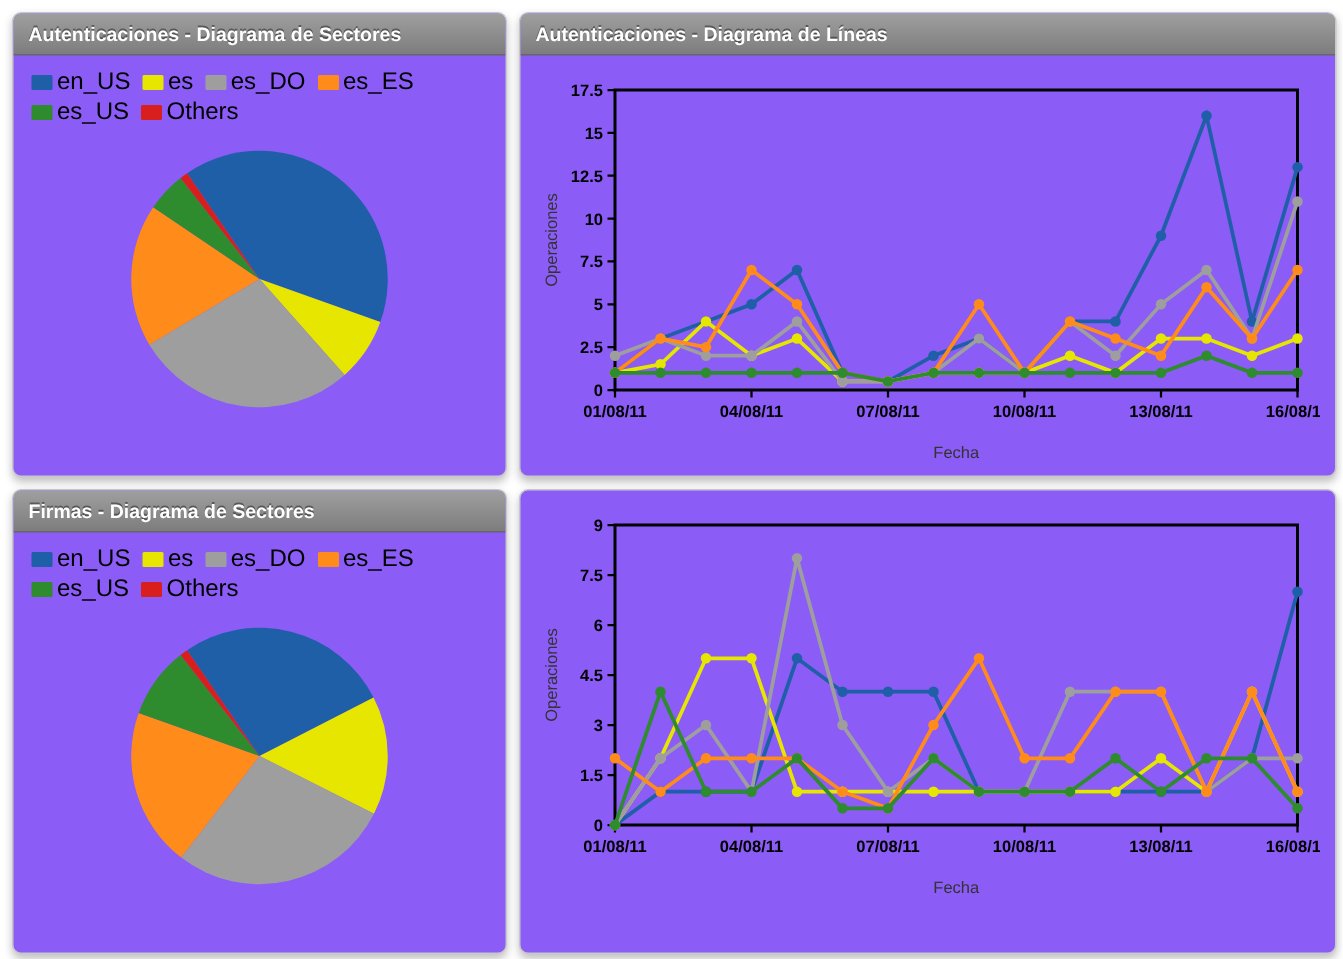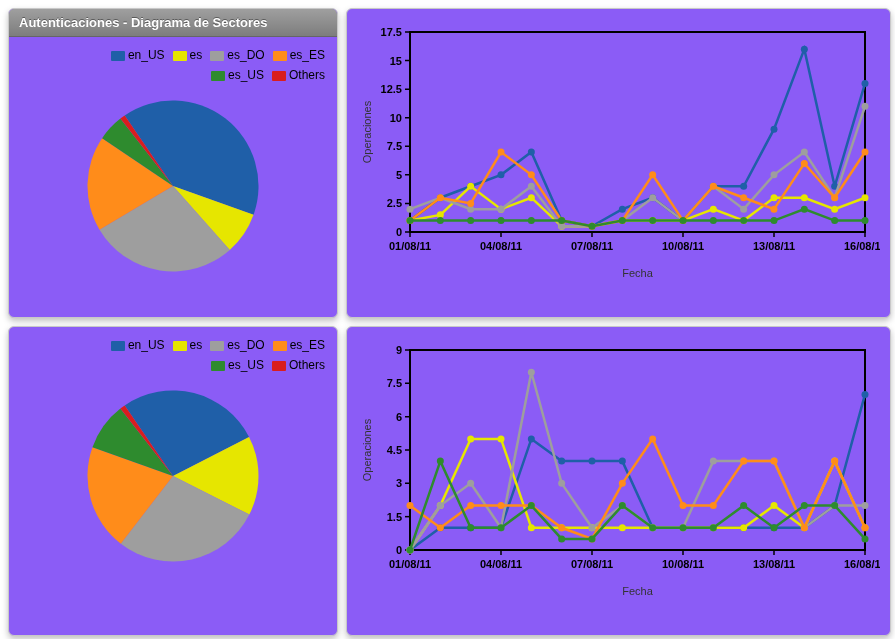--- a/index.html
+++ b/index.html
@@ -34,22 +34,22 @@
     text-shadow: 0 -1px 0 rgba(0,0,0,0.4);
     border-bottom: 1px solid #666;
   }
   .panel-body {
     flex: 1;
     position: relative;
     padding: 8px;
     box-sizing: border-box;
   }
   .legend {
-    text-align: right;
-    font-size: 12px;
+    text-align: left;
+    font-size: 16px;
     line-height: 20px;
     margin-bottom: 6px;
   }
   .legend span.item {
     display: inline-block;
     margin: 0 4px;
     white-space: nowrap;
   }
   .legend span.swatch {
     display: inline-block;
@@ -91,20 +91,21 @@
             <path d="M 100 100 L 159.72688722107773 167.3253217064773 A 90 90 0 0 1 22.675492192921055 146.05345255670835 Z" fill="#9e9e9e" stroke="#fff" stroke-width="0"></path>
             <path d="M 100 100 L 22.675492192921055 146.05345255670835 A 90 90 0 0 1 25.406416112513895 49.64329992125603 Z" fill="#ff8c1a" stroke="#fff" stroke-width="0"></path>
             <path d="M 100 100 L 25.406416112513895 49.64329992125603 A 90 90 0 0 1 44.61836207497131 29.057247158423408 Z" fill="#2e8b2e" stroke="#fff" stroke-width="0"></path>
             <path d="M 100 100 L 44.61836207497131 29.057247158423408 A 90 90 0 0 1 49.18217739444677 25.71979465812899 Z" fill="#d91e1e" stroke="#fff" stroke-width="0"></path>
           </svg>
       </div>
     </div>
   </div>
 
   <div class="panel">
+    <div class="panel-header">Autenticaciones - Diagrama de Líneas</div>
     <div class="panel-body">
       <svg id="line-auth" width="525" height="270" viewBox="0 0 525 270">
           <rect x="55" y="15" width="455" height="200" fill="none" stroke="#000" stroke-width="2"></rect>
           <line x1="50" x2="55" y1="215" y2="215" stroke="#000" stroke-width="1.5"></line>
           <text x="47" y="219" text-anchor="end" class="tick-label">0</text>
           <line x1="50" x2="55" y1="186.42857142857144" y2="186.42857142857144" stroke="#000" stroke-width="1.5"></line>
           <text x="47" y="190.42857142857144" text-anchor="end" class="tick-label">2.5</text>
           <line x1="50" x2="55" y1="157.85714285714286" y2="157.85714285714286" stroke="#000" stroke-width="1.5"></line>
           <text x="47" y="161.85714285714286" text-anchor="end" class="tick-label">5</text>
           <line x1="50" x2="55" y1="129.28571428571428" y2="129.28571428571428" stroke="#000" stroke-width="1.5"></line>
@@ -214,20 +215,21 @@
           <circle cx="449.33333333333337" cy="192.14285714285714" r="3.5" fill="#2e8b2e"></circle>
           <circle cx="479.6666666666667" cy="203.57142857142858" r="3.5" fill="#2e8b2e"></circle>
           <circle cx="510" cy="203.57142857142858" r="3.5" fill="#2e8b2e"></circle>
           <text x="282.5" y="260" text-anchor="middle" class="axis-title">Fecha</text>
           <text x="16" y="115" text-anchor="middle" class="axis-title" transform="rotate(-90 16 115)">Operaciones</text>
         </svg>
     </div>
   </div>
 
   <div class="panel">
+    <div class="panel-header">Firmas - Diagrama de Sectores</div>
     <div class="panel-body">
       <div class="legend"><span class="item"><span class="swatch" style="background: rgb(31, 95, 168);"></span><span>en_US</span></span><span class="item"><span class="swatch" style="background: rgb(230, 230, 0);"></span><span>es</span></span><span class="item"><span class="swatch" style="background: rgb(158, 158, 158);"></span><span>es_DO</span></span><span class="item"><span class="swatch" style="background: rgb(255, 140, 26);"></span><span>es_ES</span></span><br><span class="item"><span class="swatch" style="background: rgb(46, 139, 46);"></span><span>es_US</span></span><span class="item"><span class="swatch" style="background: rgb(217, 30, 30);"></span><span>Others</span></span></div>
       <div class="pie-wrap">
         <svg id="pie-sign" width="190" height="190" viewBox="0 0 200 200">
             <path d="M 100 100 L 49.18217739444682 25.719794658128947 A 90 90 0 0 1 180.06364576617966 58.8926694295567 Z" fill="#1f5fa8" stroke="#fff" stroke-width="0"></path>
             <path d="M 100 100 L 180.06364576617966 58.8926694295567 A 90 90 0 0 1 180.31675925100654 140.61056738603702 Z" fill="#e6e600" stroke="#fff" stroke-width="0"></path>
             <path d="M 100 100 L 180.31675925100654 140.61056738603702 A 90 90 0 0 1 45.058897480118745 171.28446712924142 Z" fill="#9e9e9e" stroke="#fff" stroke-width="0"></path>
             <path d="M 100 100 L 45.058897480118745 171.28446712924142 A 90 90 0 0 1 15.22670865776773 69.77601821392477 Z" fill="#ff8c1a" stroke="#fff" stroke-width="0"></path>
             <path d="M 100 100 L 15.22670865776773 69.77601821392477 A 90 90 0 0 1 44.618362074971365 29.05724715842335 Z" fill="#2e8b2e" stroke="#fff" stroke-width="0"></path>
             <path d="M 100 100 L 44.618362074971365 29.05724715842335 A 90 90 0 0 1 49.182177394446825 25.719794658128947 Z" fill="#d91e1e" stroke="#fff" stroke-width="0"></path>

